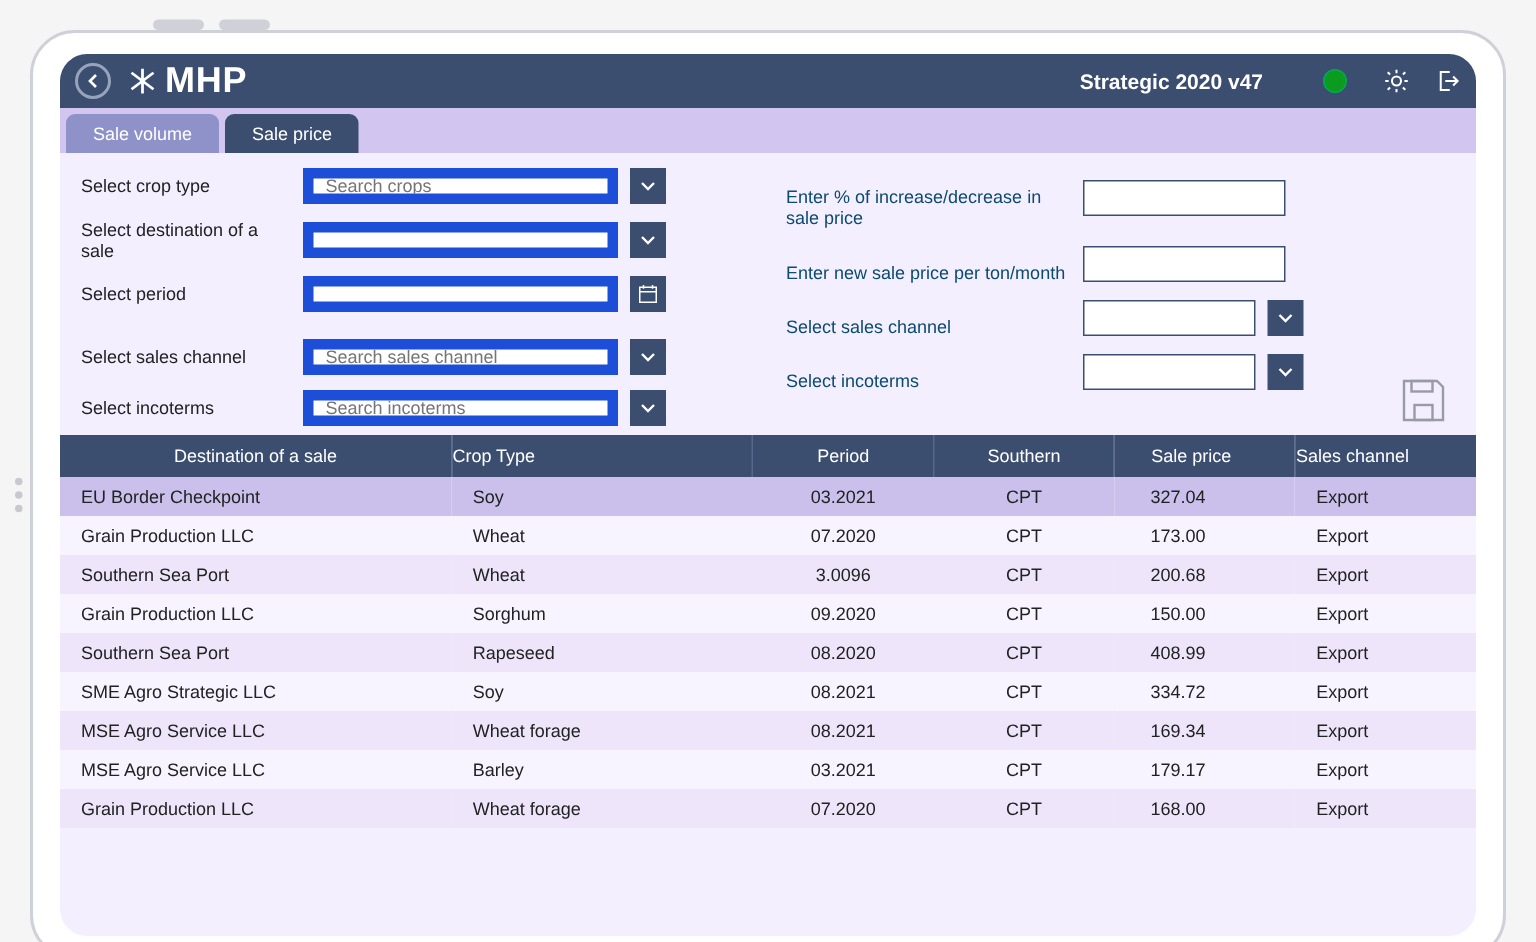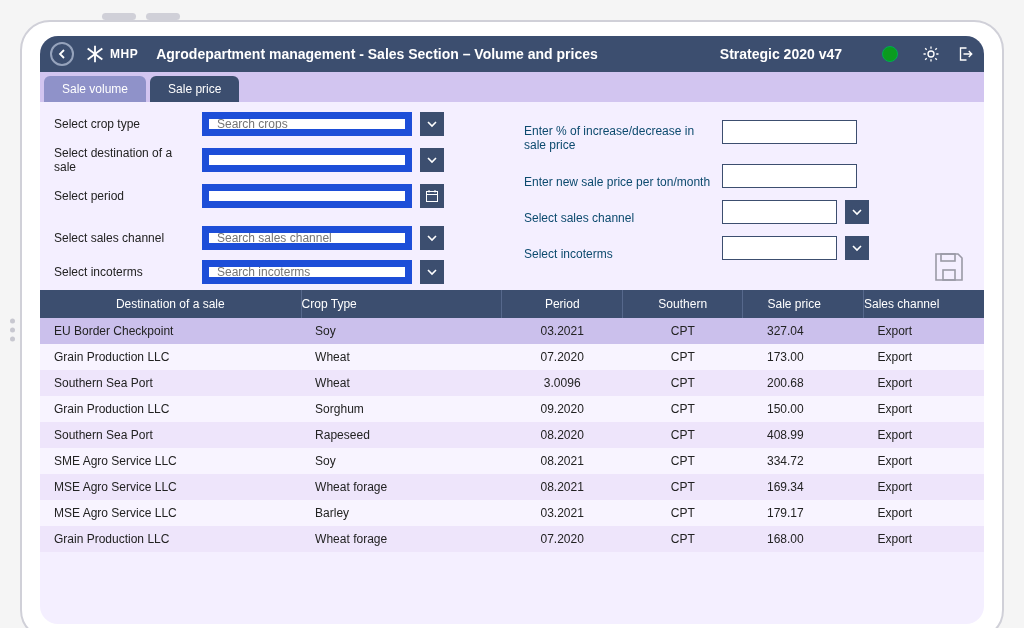--- a/index.html
+++ b/index.html
@@ -60,21 +60,21 @@
       padding: 0 10px;
       gap: 10px;
     }
     .back-btn {
       width: 24px; height: 24px; border: 2px solid #96a3bc; border-radius: 50%;
       display: flex; align-items: center; justify-content: center;
       cursor: pointer;
     }
     .back-btn svg { width: 10px; height: 10px; }
     .logo {
-      display: flex; align-items: center; gap: 4px; font-weight: 800; font-size: 12px; letter-spacing: 0.5px;
+      display: flex; align-items: center; gap: 4px; font-weight: 800; font-size: 24px; letter-spacing: 0.5px;
     }
     .logo-icon { width: 22px; height: 22px; }
     .title { font-size: 14px; font-weight: 600; margin-left: 8px; }
     .spacer { flex: 1; }
     .version { font-size: 14px; font-weight: 600; margin-right: 30px; }
     .status-dot { width: 16px; height: 16px; background: #0b9b1f; border: 1px solid #0a5; border-radius: 50%; margin-right: 8px; }
     .gear-icon, .exit-icon { width: 18px; height: 18px; cursor: pointer; margin-left: 6px; }
 
     .tabs-row {
       background: #d2c5f0;
@@ -179,21 +179,20 @@
       <div class="logo">
         <svg class="logo-icon" viewBox="0 0 24 24">
           <g stroke="#fff" stroke-width="2" fill="none">
             <line x1="12" y1="3" x2="12" y2="21"></line>
             <line x1="4" y1="6" x2="20" y2="18"></line>
             <line x1="20" y1="6" x2="4" y2="18"></line>
           </g>
         </svg>
         <span>MHP</span>
       </div>
-      <div class="title">Agrodepartment management - Sales Section – Volume and prices</div>
       <div class="spacer"></div>
       <div class="version">Strategic 2020 v47</div>
       <div class="status-dot"></div>
       <svg class="gear-icon" viewBox="0 0 24 24">
         <path fill="none" stroke="#fff" stroke-width="1.8" d="M12 8a4 4 0 100 8 4 4 0 000-8zM12 2v3M12 19v3M4.2 4.2l2.1 2.1M17.7 17.7l2.1 2.1M2 12h3M19 12h3M4.2 19.8l2.1-2.1M17.7 6.3l2.1-2.1"></path>
       </svg>
       <svg class="exit-icon" viewBox="0 0 24 24">
         <path fill="none" stroke="#fff" stroke-width="1.8" d="M14 4h-8v16h8M10 12h11M17 8l4 4-4 4"></path>
       </svg>
     </div>
@@ -338,21 +337,21 @@
             </tr>
             <tr>
               <td class="c-dest">Southern Sea Port</td>
               <td class="c-crop">Rapeseed</td>
               <td class="c-period">08.2020</td>
               <td class="c-inco">CPT</td>
               <td class="c-price">408.99</td>
               <td class="c-chan">Export</td>
             </tr>
             <tr>
-              <td class="c-dest">SME Agro Service LLC</td>
+              <td class="c-dest">SME Agro Strategic LLC</td>
               <td class="c-crop">Soy</td>
               <td class="c-period">08.2021</td>
               <td class="c-inco">CPT</td>
               <td class="c-price">334.72</td>
               <td class="c-chan">Export</td>
             </tr>
             <tr>
               <td class="c-dest">MSE Agro Service LLC</td>
               <td class="c-crop">Wheat forage</td>
               <td class="c-period">08.2021</td>

